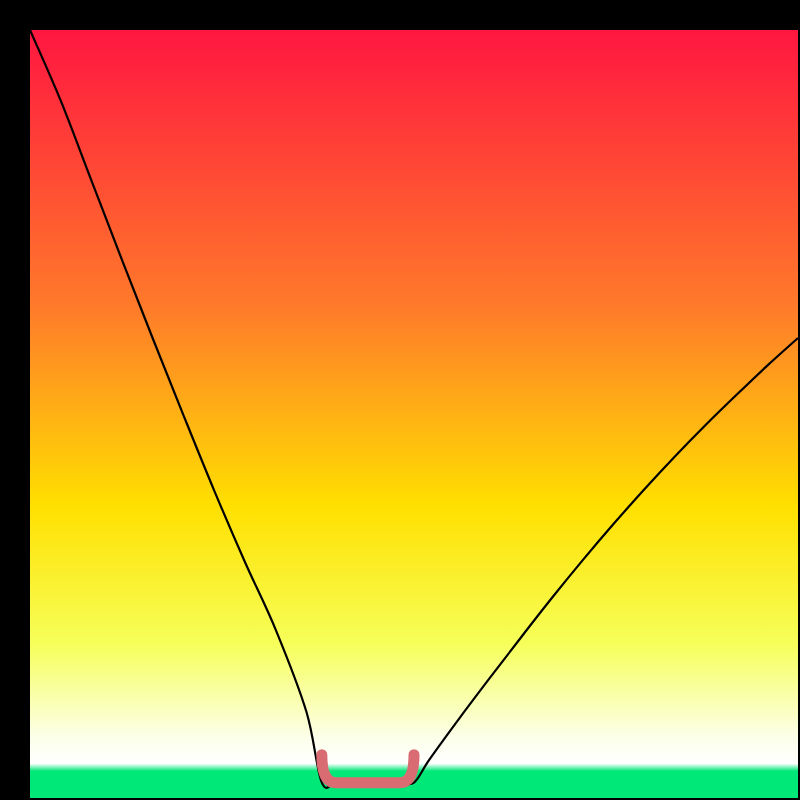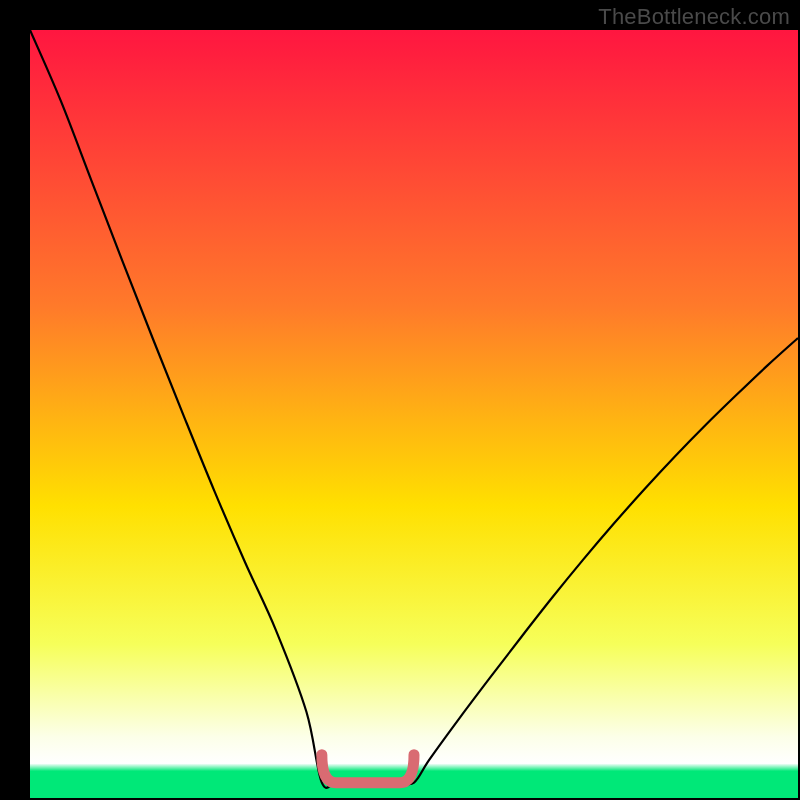--- a/index.html
+++ b/index.html
@@ -30,21 +30,20 @@
   svg.plot {
     position: absolute;
     left: 0;
     top: 0;
   }
 </style>
 </head>
 <body>
 
 <div class="frame">
-  <div class="watermark">TheBottleneck.com</div>
   <svg class="plot" width="800" height="800" viewBox="0 0 800 800">
     <defs>
       <linearGradient id="bg-grad" x1="0" y1="0" x2="0" y2="1">
 
       <stop offset="0.00%" stop-color="#ff1640"></stop>
           <stop offset="36.00%" stop-color="#ff7a2a"></stop>
           <stop offset="62.00%" stop-color="#ffe000"></stop>
           <stop offset="80.00%" stop-color="#f6ff5a"></stop>
           <stop offset="92.00%" stop-color="#fcffe8"></stop>
           <stop offset="95.50%" stop-color="#ffffff"></stop>

